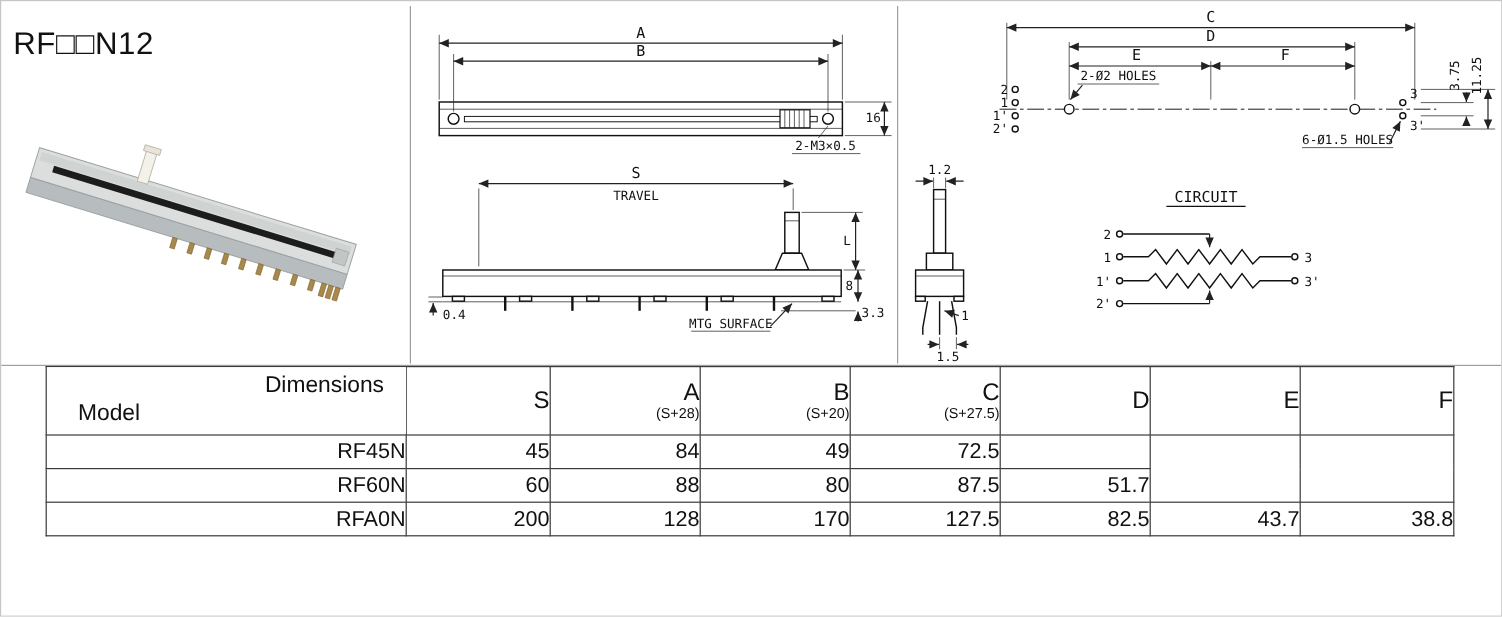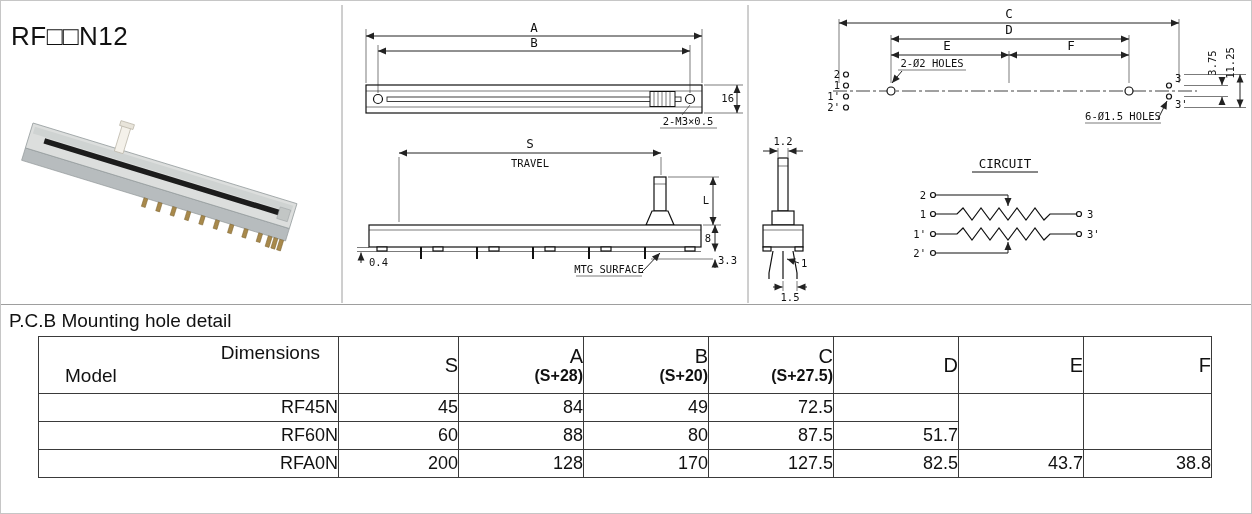--- a/index.html
+++ b/index.html
@@ -8,21 +8,21 @@
   .top { position:relative; width:100%; height:304px; border-bottom:1px solid #9e9e9e; }
   .topsvg { position:absolute; left:0; top:0; }
   .title { position:absolute; left:10px; top:20px; font-size:26px; color:#111; letter-spacing:.5px; }
   .bottom { position:relative; width:100%; }
   .heading { font-size:19px; color:#111; padding:5px 0 4px 8px; }
   table.dims { border-collapse:collapse; table-layout:fixed; margin-left:37px; width:1173px;
                font-size:18px; color:#111; text-align:right; }
   .dims td { border:1px solid #3a3a3a; height:28px; padding:0; vertical-align:middle; background:#fff; }
   .dims tr.hdr td { height:57px; }
   .h1 { font-size:20px; line-height:1.1; }
-  .h2 { font-size:16px; line-height:1.1;font-weight:bold; }
+  .h2 { font-size:12px; line-height:1.1; }
   .corner { position:relative;
     background:linear-gradient(to bottom left, transparent calc(50% - .7px), #3a3a3a calc(50% - .7px), #3a3a3a calc(50% + .7px), transparent calc(50% + .7px)); }
   .ctop { position:absolute; top:5px; right:18px; font-size:19px; }
   .cbot { position:absolute; bottom:6px; left:26px; font-size:19px; }
   .diag { background:linear-gradient(to bottom left, transparent calc(50% - .6px), #3a3a3a calc(50% - .6px), #3a3a3a calc(50% + .6px), transparent calc(50% + .6px)); }
 </style>
 </head>
 <body>
 
 <div class="page">
@@ -258,21 +258,20 @@
 
         <text x="925" y="256" text-anchor="end">2'</text>
         <circle class="of" cx="932" cy="252" r="2.5"></circle>
         <line class="of" x1="935" y1="252" x2="1007" y2="252"></line>
         <line class="d" x1="1007" y1="252" x2="1007" y2="241" marker-end="url(#ar)"></line>
       </g>
     </svg>
   </div>
 
   <div class="bottom">
-    <div class="heading">P.C.B Mounting hole detail</div>
 
     <table class="dims">
       <colgroup>
         <col style="width:300px">
           <col style="width:120px">
           <col style="width:125px">
           <col style="width:125px">
         <col style="width:125px">
           <col style="width:125px">
           <col style="width:125px">

